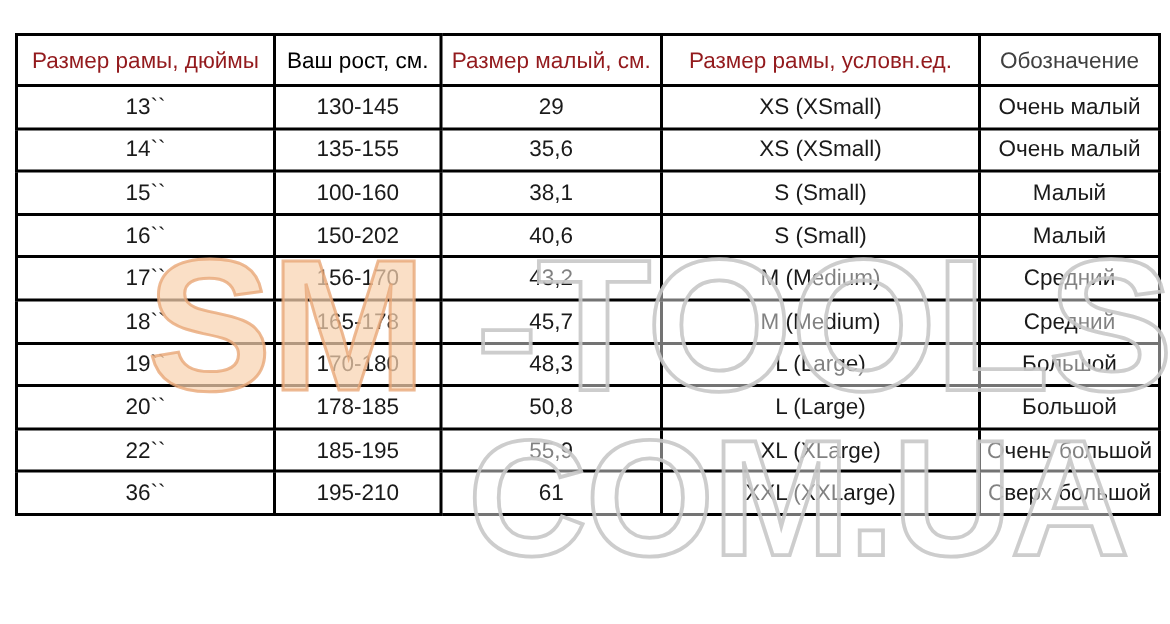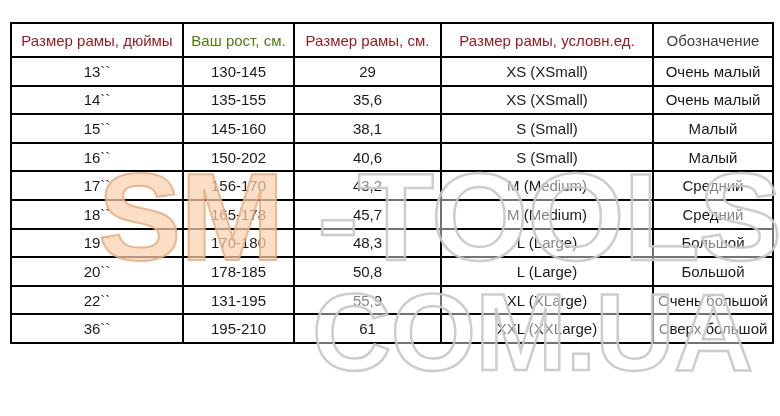--- a/index.html
+++ b/index.html
@@ -56,22 +56,22 @@
   <colgroup>
     <col style="width:172px">
     <col style="width:111px">
     <col style="width:147px">
     <col style="width:212px">
     <col style="width:120px">
   </colgroup>
   <thead>
     <tr>
       <th style="color:#931a1d">Размер рамы, дюймы</th>
-      <th style="color:#4d7c0f">Ваш рост, см.</th>
-      <th style="color:#931a1d">Размер рамы, см.</th>
+      <th style="color:#000000">Ваш рост, см.</th>
+      <th style="color:#931a1d">Размер малый, см.</th>
       <th style="color:#931a1d">Размер рамы, условн.ед.</th>
       <th style="color:#404040">Обозначение</th>
     </tr>
   </thead>
   <tbody id="table-body">
       <tr>
         <td>13``</td>
         <td>130-145</td>
         <td>29</td>
         <td>XS (XSmall)</td>
@@ -79,21 +79,21 @@
       </tr>
       <tr>
         <td>14``</td>
         <td>135-155</td>
         <td>35,6</td>
         <td>XS (XSmall)</td>
         <td>Очень малый</td>
       </tr>
       <tr>
         <td>15``</td>
-        <td>145-160</td>
+        <td>100-160</td>
         <td>38,1</td>
         <td>S (Small)</td>
         <td>Малый</td>
       </tr>
       <tr>
         <td>16``</td>
         <td>150-202</td>
         <td>40,6</td>
         <td>S (Small)</td>
         <td>Малый</td>
@@ -121,21 +121,21 @@
       </tr>
       <tr>
         <td>20``</td>
         <td>178-185</td>
         <td>50,8</td>
         <td>L (Large)</td>
         <td>Большой</td>
       </tr>
       <tr>
         <td>22``</td>
-        <td>131-195</td>
+        <td>185-195</td>
         <td>55,9</td>
         <td>XL (XLarge)</td>
         <td>Очень большой</td>
       </tr>
       <tr>
         <td>36``</td>
         <td>195-210</td>
         <td>61</td>
         <td>XXL (XXLarge)</td>
         <td>Сверх большой</td>

